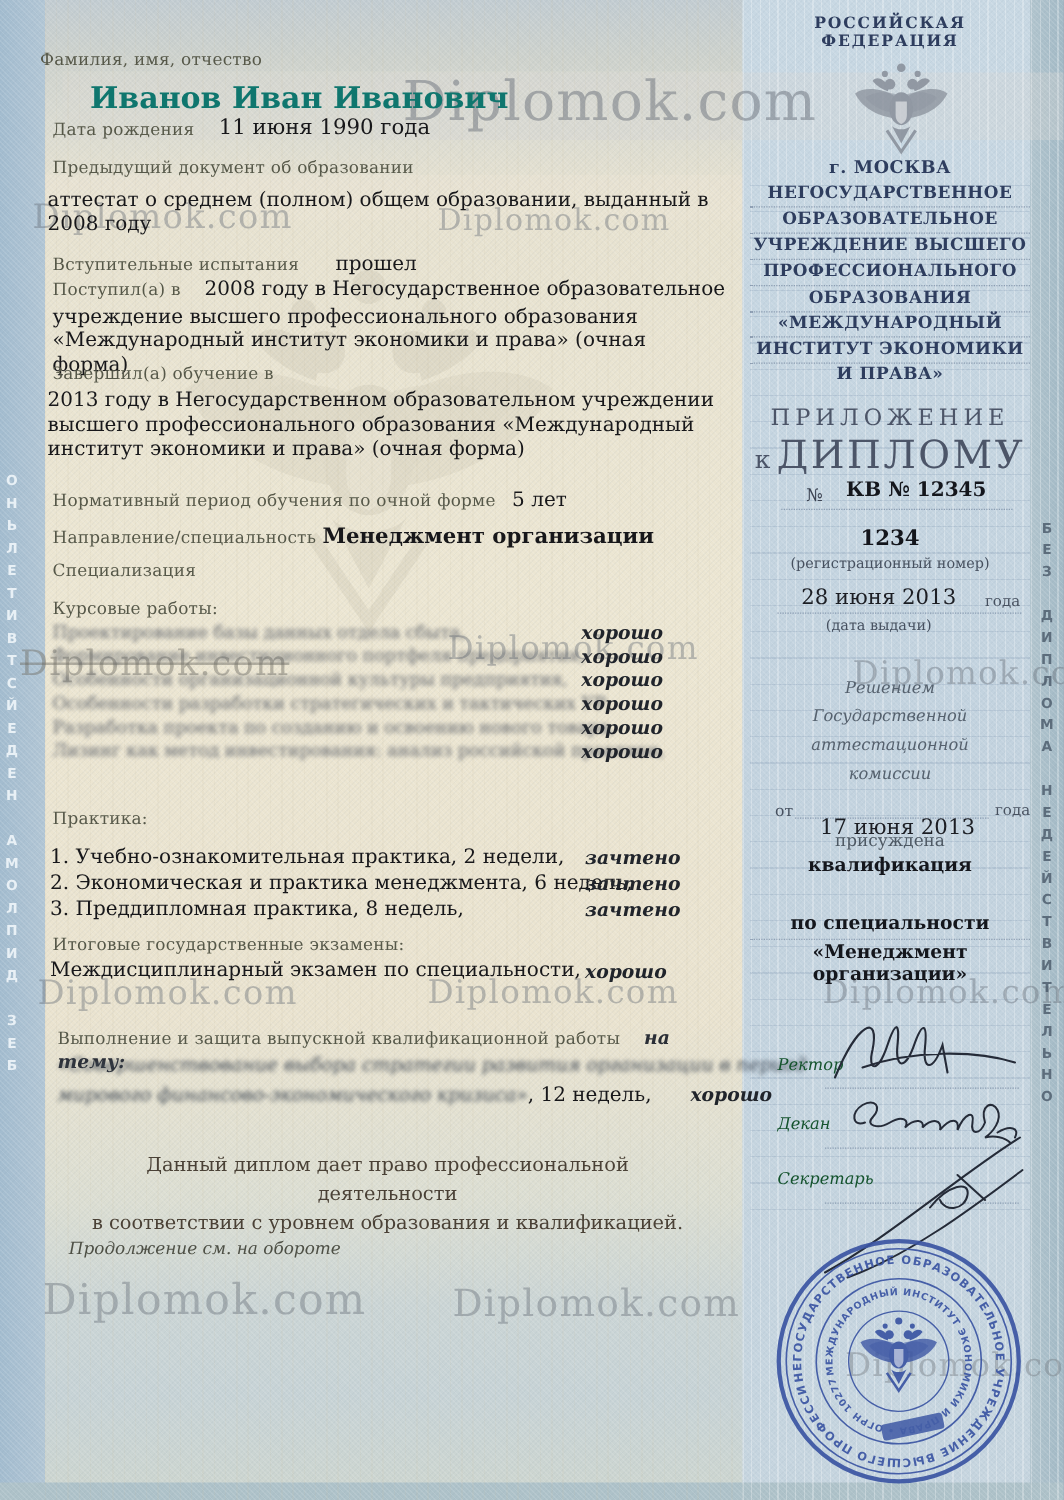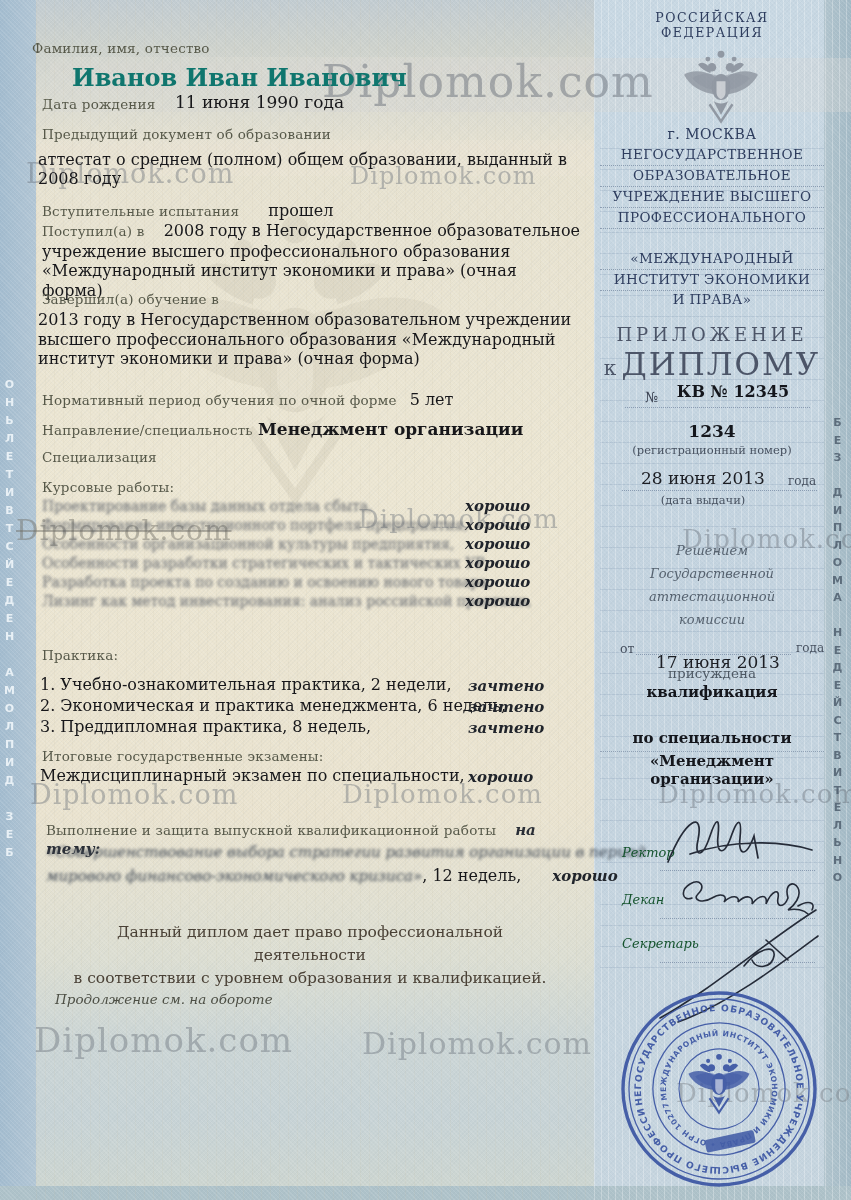--- a/index.html
+++ b/index.html
@@ -31,21 +31,21 @@
   .band-wmtop{position:absolute;left:300px;top:58px;width:551px;height:54px;background:rgba(215,216,212,.35);}
 
   
   .abs{position:absolute;}
   .lbl{font-size:13.5px;color:#565849;letter-spacing:.2px;}
   .val{font-size:16px;color:#17171a;}
   .grade{font-size:15px;font-style:italic;font-weight:600;color:#20242b;}
   .blurline{font-size:14px;color:#4a505c;filter:blur(1.8px);opacity:.85;white-space:nowrap;}
   .wm{position:absolute;font-family:"DejaVu Serif","Liberation Serif",serif;
       color:rgba(98,105,114,.40);white-space:nowrap;letter-spacing:1px;z-index:2;}
-  .navy{color:#2e3d5e;font-weight:normal;}
+  .navy{color:#2e3d5e;font-weight:bold;}
   .rc-center{left:600px;width:224px;text-align:center;}
   .dotline{position:absolute;border-bottom:1px dotted rgba(90,110,140,.55);}
   .sig-label{font-size:13px;font-style:italic;color:#14532d;}
   .itgray{font-style:italic;color:#55616e;}
   .vtext{writing-mode:vertical-rl;text-orientation:upright;font-weight:bold;
          font-family:"DejaVu Sans","Liberation Sans",sans-serif;white-space:nowrap;z-index:5;}
   .z3{z-index:3;}
   svg.sig{position:absolute;z-index:4;}
   .stamp-wrap{position:absolute;left:616px;top:986px;width:206px;height:206px;z-index:4;opacity:.92;}
 </style>
@@ -187,20 +187,21 @@
   <svg class="abs" style="left:680px;top:48px;width:82px;height:78px;color:#878e99;opacity:.85;z-index:3;">
       <use href="#eagle"></use>
     </svg>
 
   <div class="abs rc-center navy z3" style="top:126px;font-size:14px;letter-spacing:.5px;">г. МОСКВА</div>
 
   <div class="abs rc-center navy z3" style="top:146px;font-size:13.5px;letter-spacing:.4px;border-bottom:1px dotted rgba(80,100,130,.5);padding-bottom:3px;">НЕГОСУДАРСТВЕННОЕ</div>
   <div class="abs rc-center navy z3" style="top:167px;font-size:13.5px;letter-spacing:.4px;border-bottom:1px dotted rgba(80,100,130,.5);padding-bottom:3px;">ОБРАЗОВАТЕЛЬНОЕ</div>
   <div class="abs rc-center navy z3" style="top:188px;font-size:13.5px;letter-spacing:.4px;border-bottom:1px dotted rgba(80,100,130,.5);padding-bottom:3px;">УЧРЕЖДЕНИЕ ВЫСШЕГО</div>
   <div class="abs rc-center navy z3" style="top:209px;font-size:13.5px;letter-spacing:.4px;border-bottom:1px dotted rgba(80,100,130,.5);padding-bottom:3px;">ПРОФЕССИОНАЛЬНОГО</div>
+  <div class="abs rc-center navy z3" style="top:230px;font-size:13.5px;letter-spacing:.4px;border-bottom:1px dotted rgba(80,100,130,.5);padding-bottom:3px;">ОБРАЗОВАНИЯ</div>
   <div class="abs rc-center navy z3" style="top:250px;font-size:13.5px;letter-spacing:.4px;border-bottom:1px dotted rgba(80,100,130,.5);padding-bottom:3px;">«МЕЖДУНАРОДНЫЙ</div>
   <div class="abs rc-center navy z3" style="top:271px;font-size:13.5px;letter-spacing:.4px;border-bottom:1px dotted rgba(80,100,130,.5);padding-bottom:3px;">ИНСТИТУТ ЭКОНОМИКИ</div>
   <div class="abs rc-center navy z3" style="top:291px;font-size:13.5px;letter-spacing:.4px;">И ПРАВА»</div>
 
   <div class="abs rc-center z3" style="top:324px;font-size:18px;letter-spacing:4px;color:#4c5568;">ПРИЛОЖЕНИЕ</div>
   <div class="abs rc-center z3" style="top:346px;color:#4c5568;">
     <span style="font-size:20px;">к</span>
     <span style="font-size:31px;letter-spacing:2px;">ДИПЛОМУ</span>
   </div>
 

